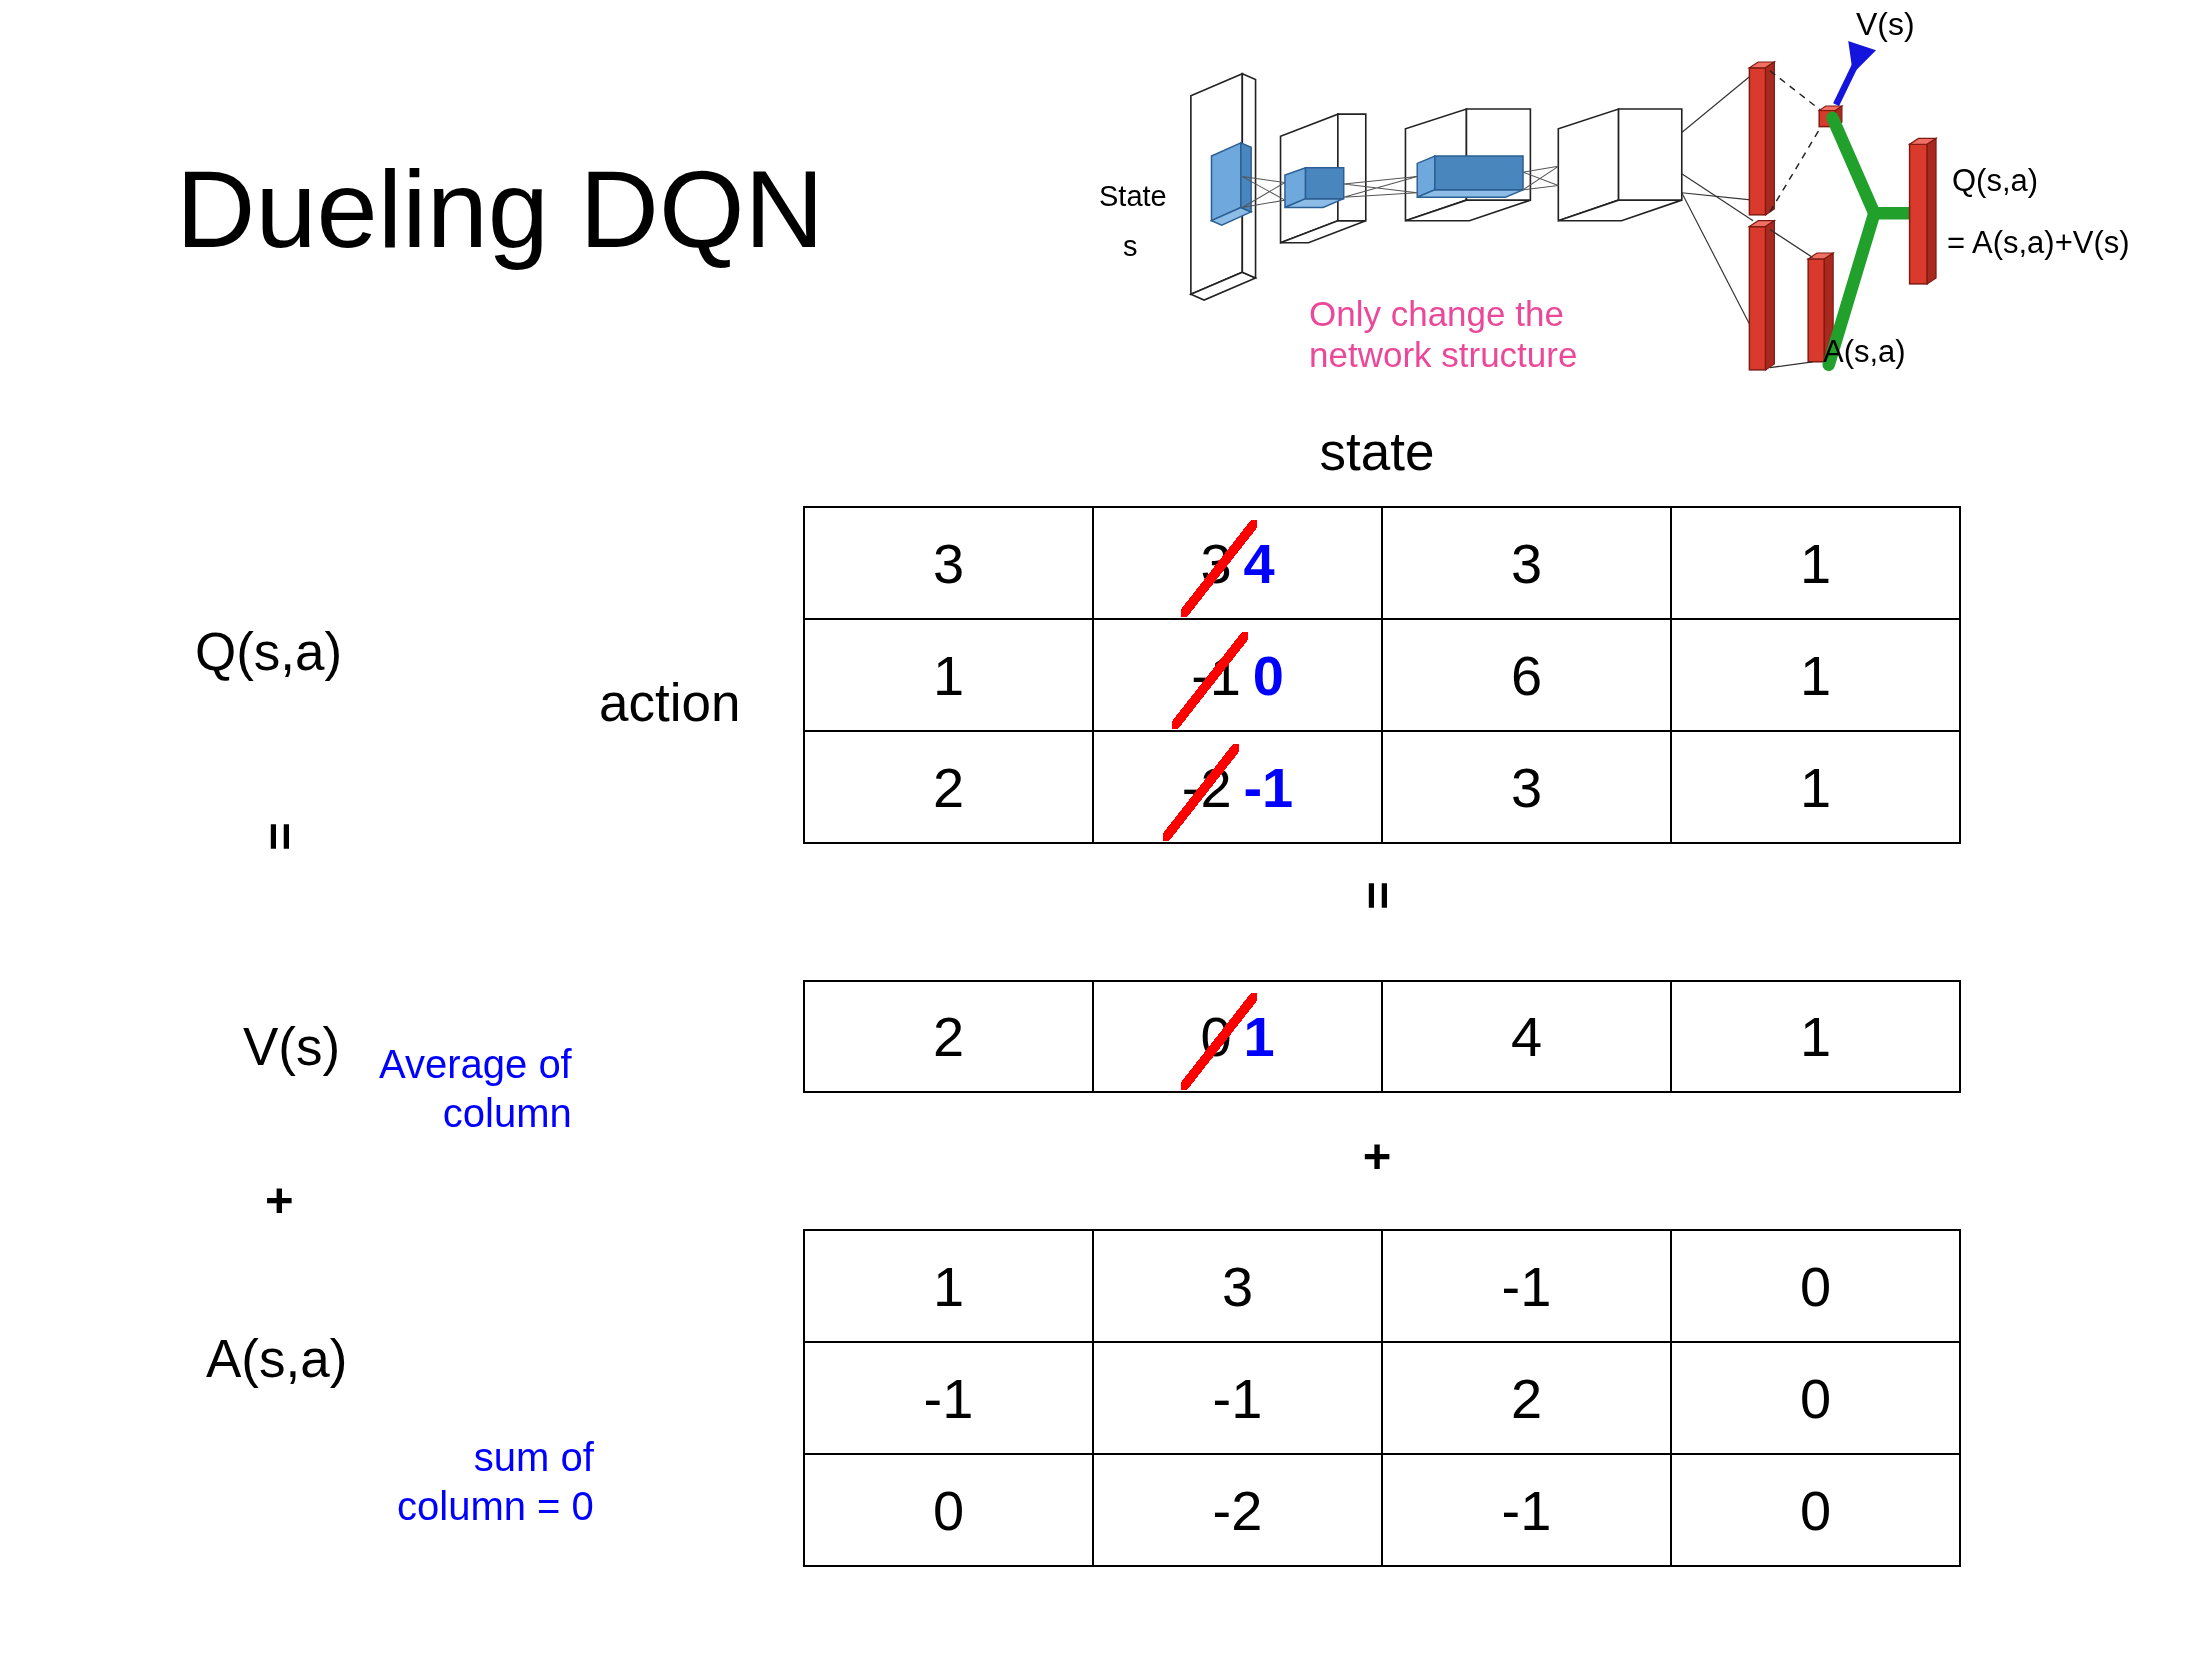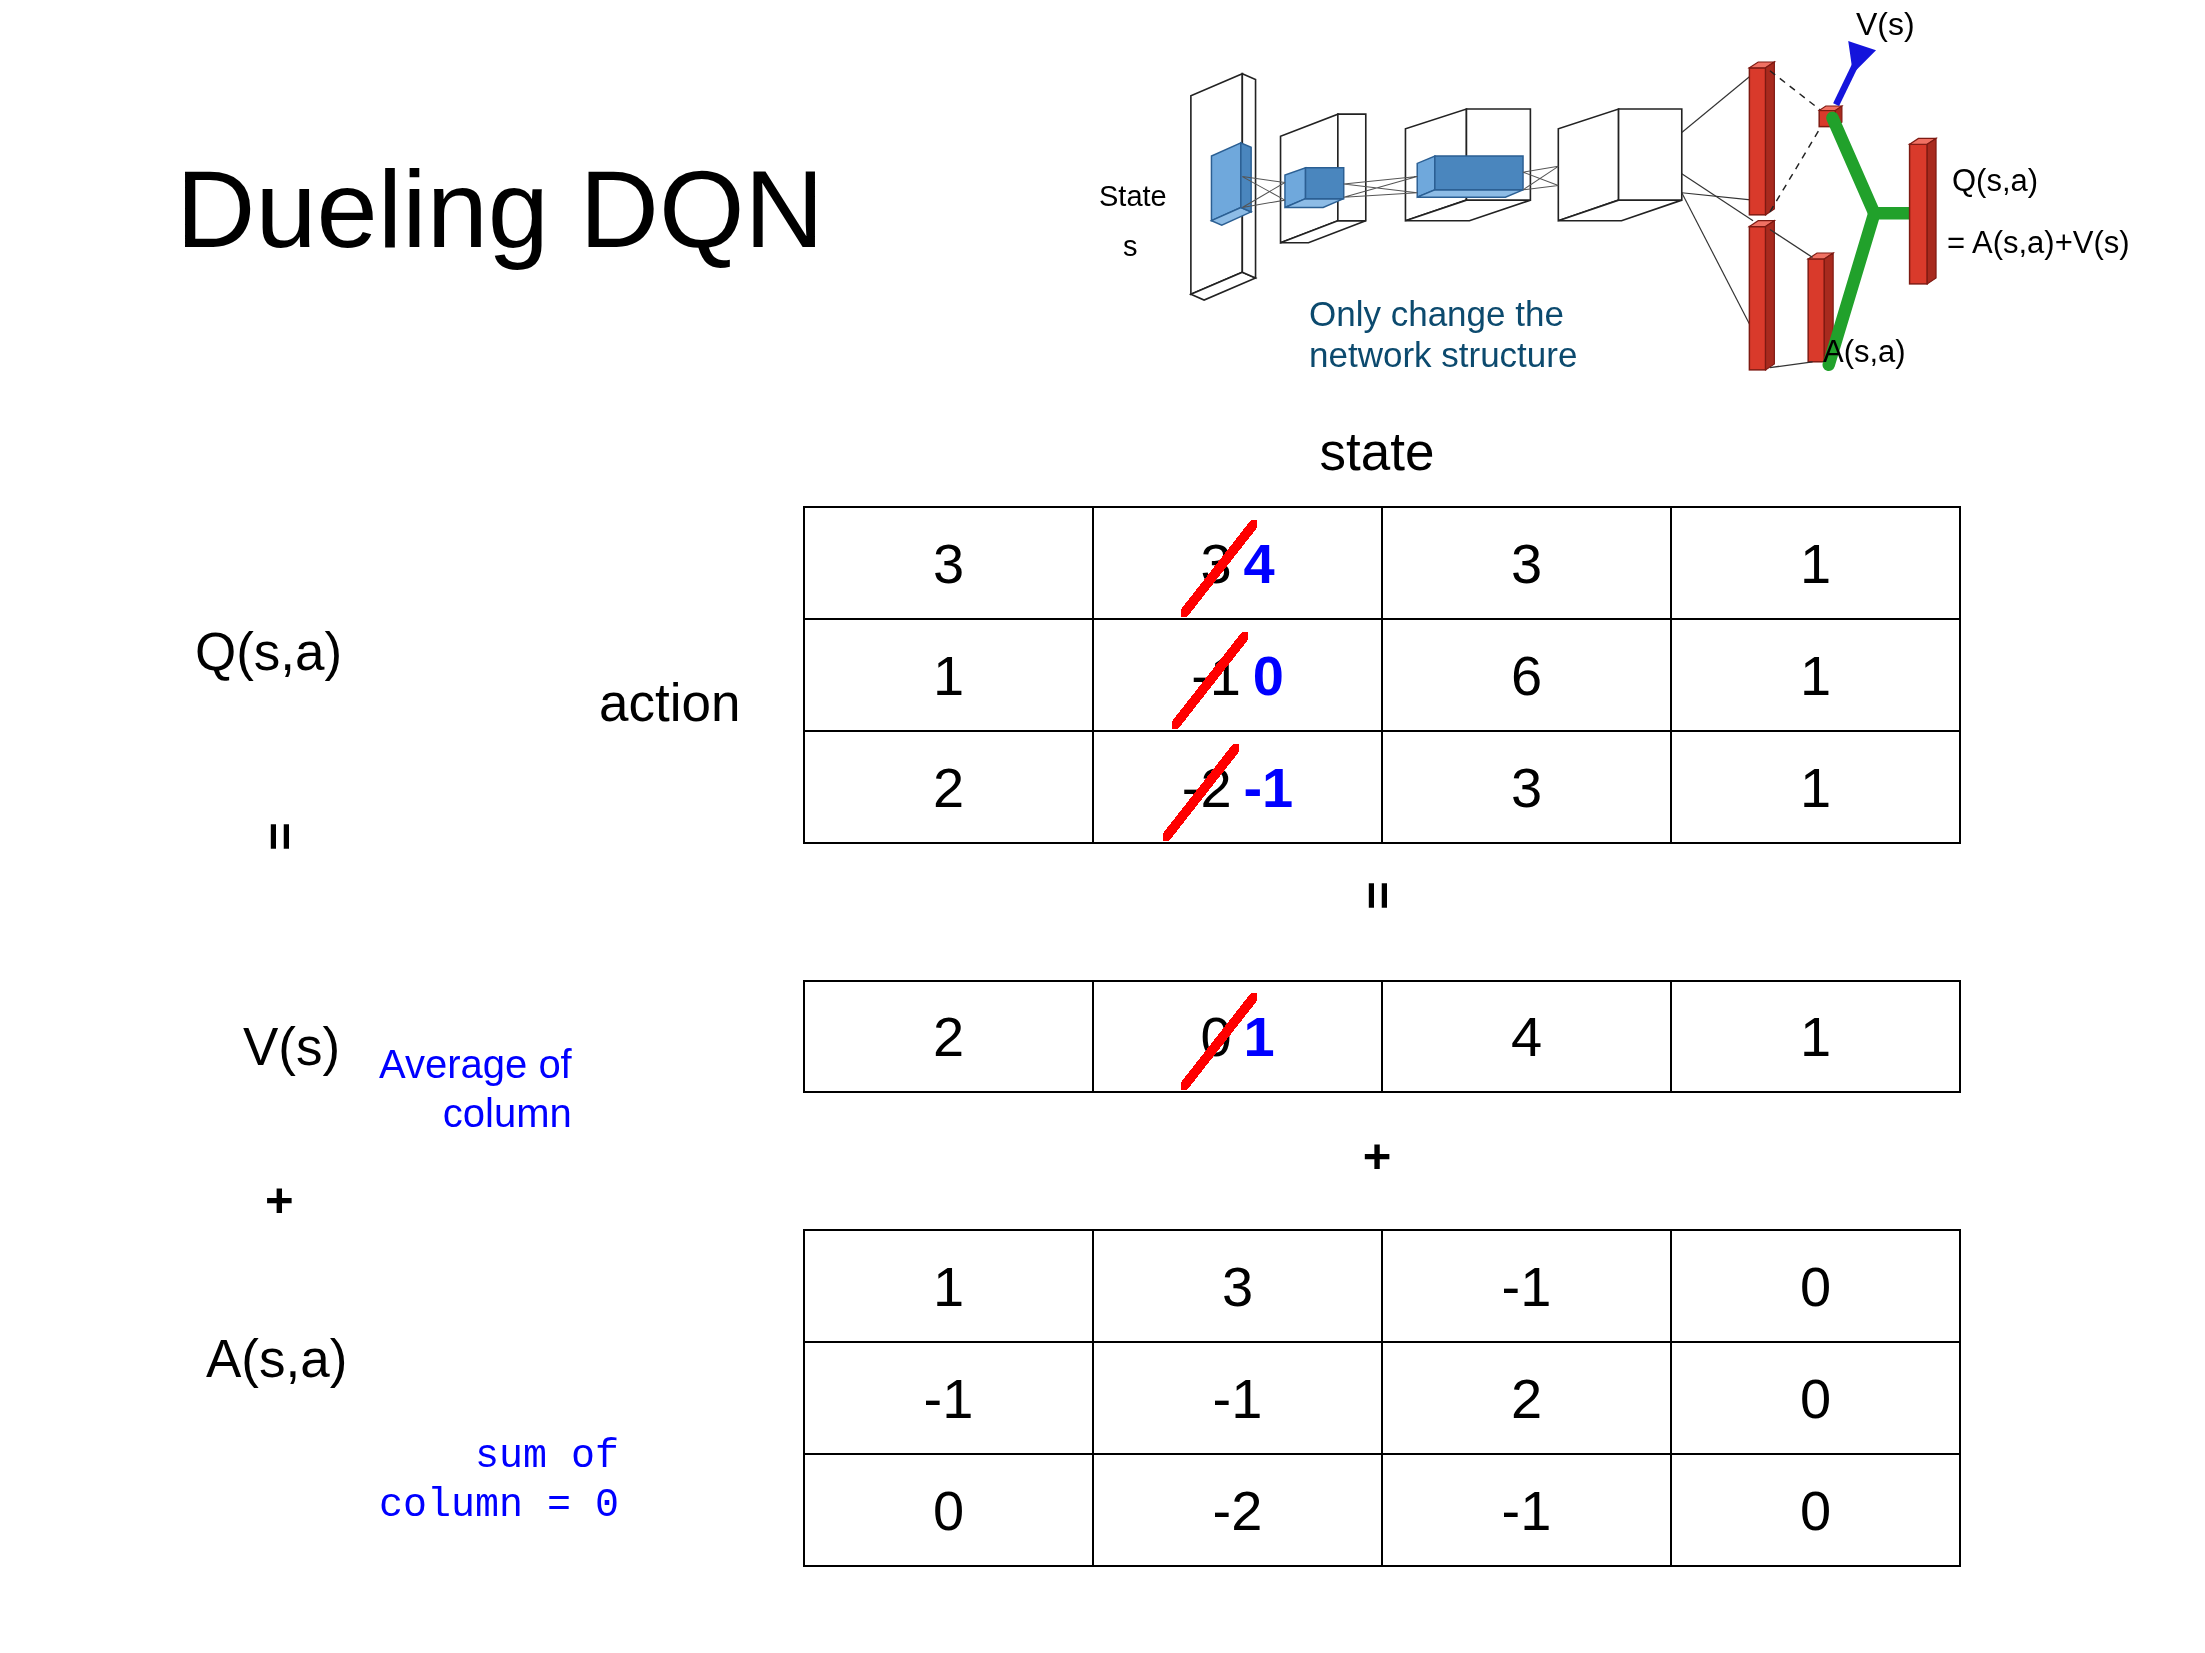--- a/index.html
+++ b/index.html
@@ -47,21 +47,21 @@
   }
   #label-state      { left: 1099px; top: 180px;  font-size: 29px; }
   #label-state-s    { left: 1123px; top: 230px;  font-size: 29px; }
   #label-vs         { left: 1856px; top: 5.9px;    font-size: 32px; }
   #label-qsa        { left: 1952px; top: 169px;  font-size: 31px; }
   #label-qsa-eq     { left: 1947px; top: 210px;  font-size: 31px; }
   #label-asa        { left: 1823px; top: 334px;  font-size: 31px; }
   #note-network {
     left: 1308px; top: 294px;
     font-size: 35px;
-    color: #0c4a6e;
+    color: #ec4899;
     line-height: 1.16;
     white-space: pre-line;
   }
 
   
   #state-heading {
     position: absolute;
     left: 803px;
     top: 425px;
     width: 1148px;
@@ -112,21 +112,21 @@
   
   .blue-note {
     position: absolute;
     color: #0000FF;
     font-size: 40px;
     line-height: 1.22;
     white-space: pre-line;
     text-align: right;
   }
   #note-average { left: 379px; top: 1040px; }
-  #note-sum     { left: 379px; top: 1433px; font-family: Liberation Mono, monospace; }
+  #note-sum     { left: 397px; top: 1433px; }
 
   
   .matrix {
     position: absolute;
     border-collapse: collapse;
     table-layout: fixed;
   }
   .matrix td {
     border: 2.2px solid #000000;
     width: 287px;

